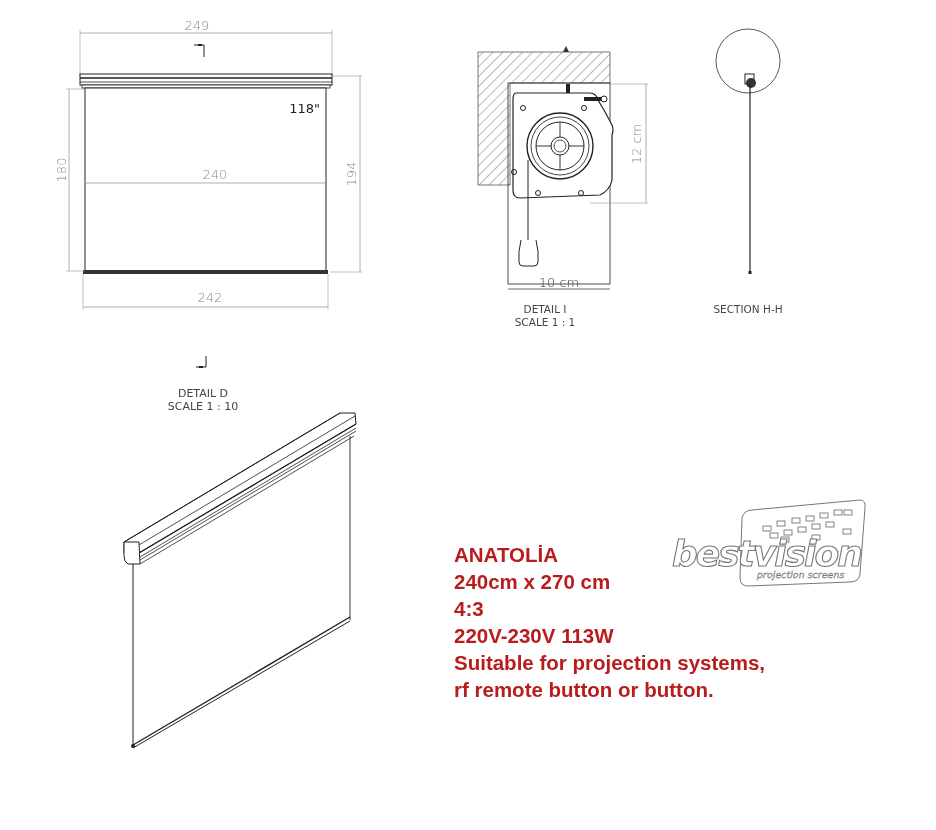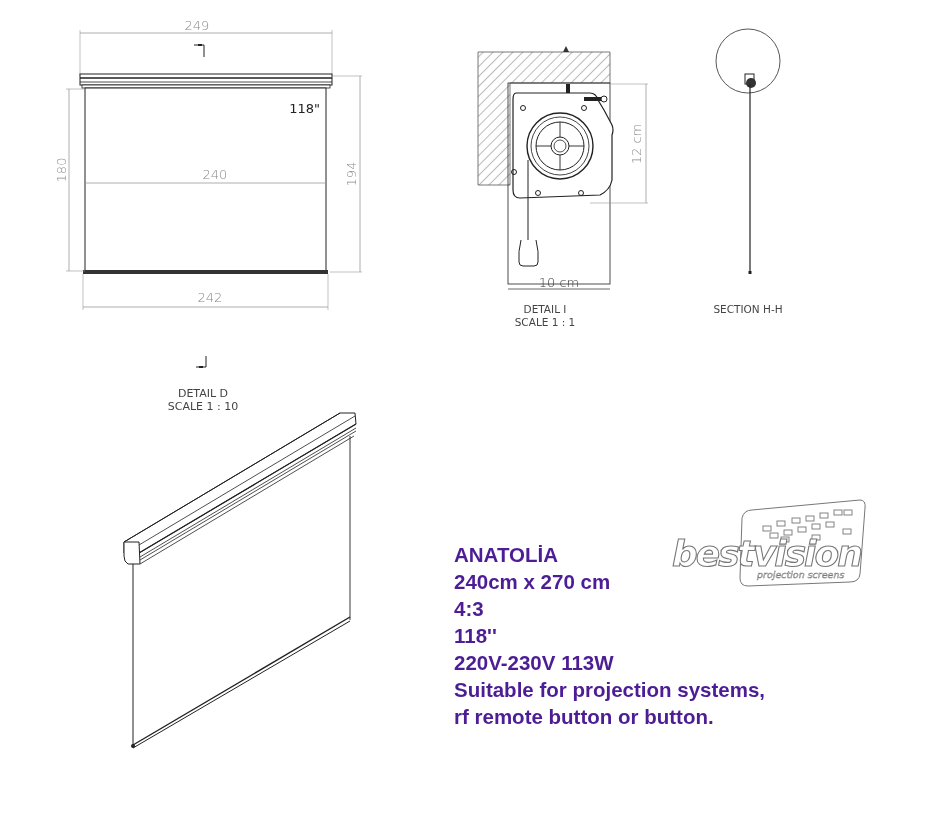--- a/index.html
+++ b/index.html
@@ -5,21 +5,21 @@
   html, body { margin: 0; padding: 0; background: #ffffff; }
   body { width: 936px; height: 830px; position: relative; overflow: hidden; font-family: "DejaVu Sans", sans-serif; }
   svg.drawing { position: absolute; left: 0; top: 0; }
   .dim { font-family: "DejaVu Sans", sans-serif; font-size: 13px; fill: #8a8a8a; font-weight: 300; }
   .label { font-family: "DejaVu Sans", sans-serif; font-size: 10.5px; fill: #444; }
   .label-big { font-family: "DejaVu Sans", sans-serif; font-size: 11px; fill: #444; }
   .inch { font-family: "DejaVu Sans", sans-serif; font-size: 13px; fill: #222; }
   .spec {
     position: absolute; left: 454px; top: 541px;
     font-family: "Liberation Sans", sans-serif; font-weight: bold; font-size: 20.5px;
-    line-height: 27px; color: #4c1d95;
+    line-height: 27px; color: #b91c1c;
   }
   .spec div { white-space: nowrap; }
   .logo { position: absolute; left: 660px; top: 496px; width: 210px; height: 100px; }
   .logo-word { font-family: "DejaVu Sans", sans-serif; font-style: italic; font-weight: bold; font-size: 36px; fill: #fff; stroke: #777; stroke-width: 1.1; letter-spacing: -2px; }
   .logo-sub { font-family: "DejaVu Sans", sans-serif; font-style: italic; font-size: 9.5px; fill: #fff; stroke: #777; stroke-width: 0.5; }
 </style>
 </head>
 <body>
 
 <svg class="drawing" width="936" height="830" viewBox="0 0 936 830" xmlns="http://www.w3.org/2000/svg">
@@ -176,17 +176,16 @@
     <rect x="152" y="39" width="8" height="5"></rect>
   </g>
   <text class="logo-word" x="12" y="70">bestvision</text>
   <text class="logo-sub" x="97" y="82">projection screens</text>
 </svg>
 
 <div class="spec">
   <div>ANATOLİA</div>
   <div>240cm x 270 cm</div>
   <div>4:3</div>
-  <div>118''</div>
   <div>220V-230V 113W</div>
   <div>Suitable for projection systems,</div>
   <div>rf remote button or button.</div>
 </div>
 
 </body></html>

